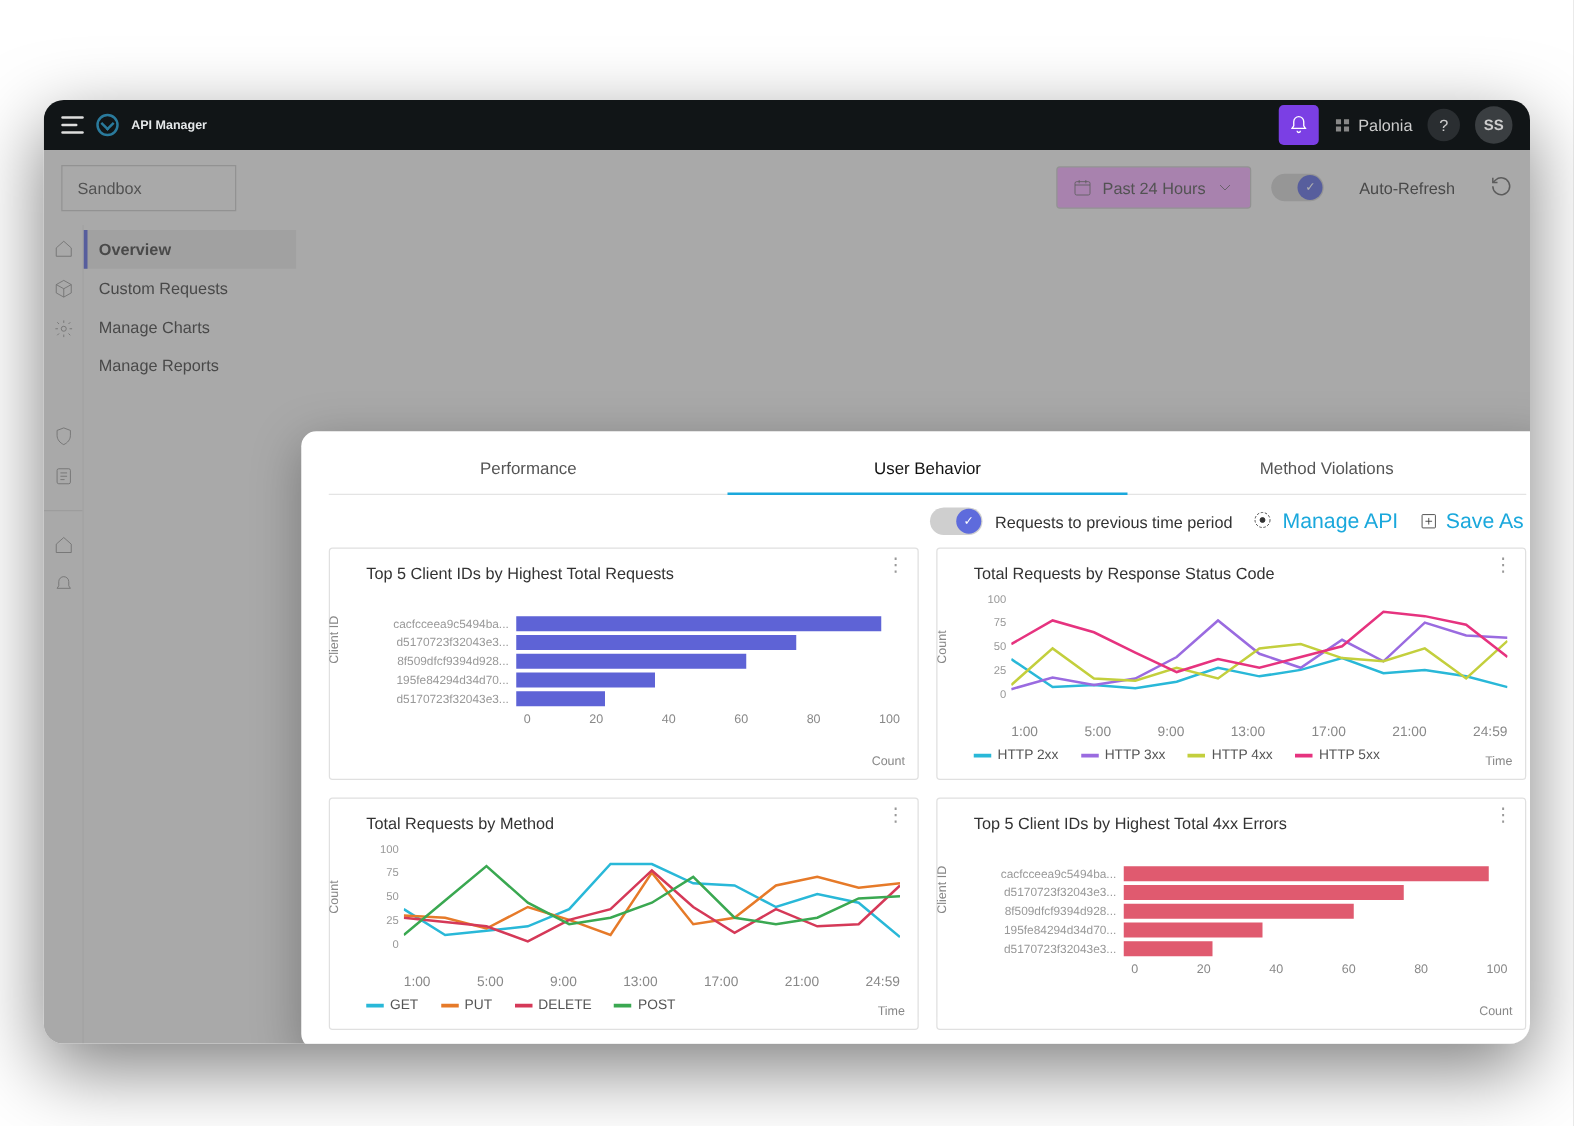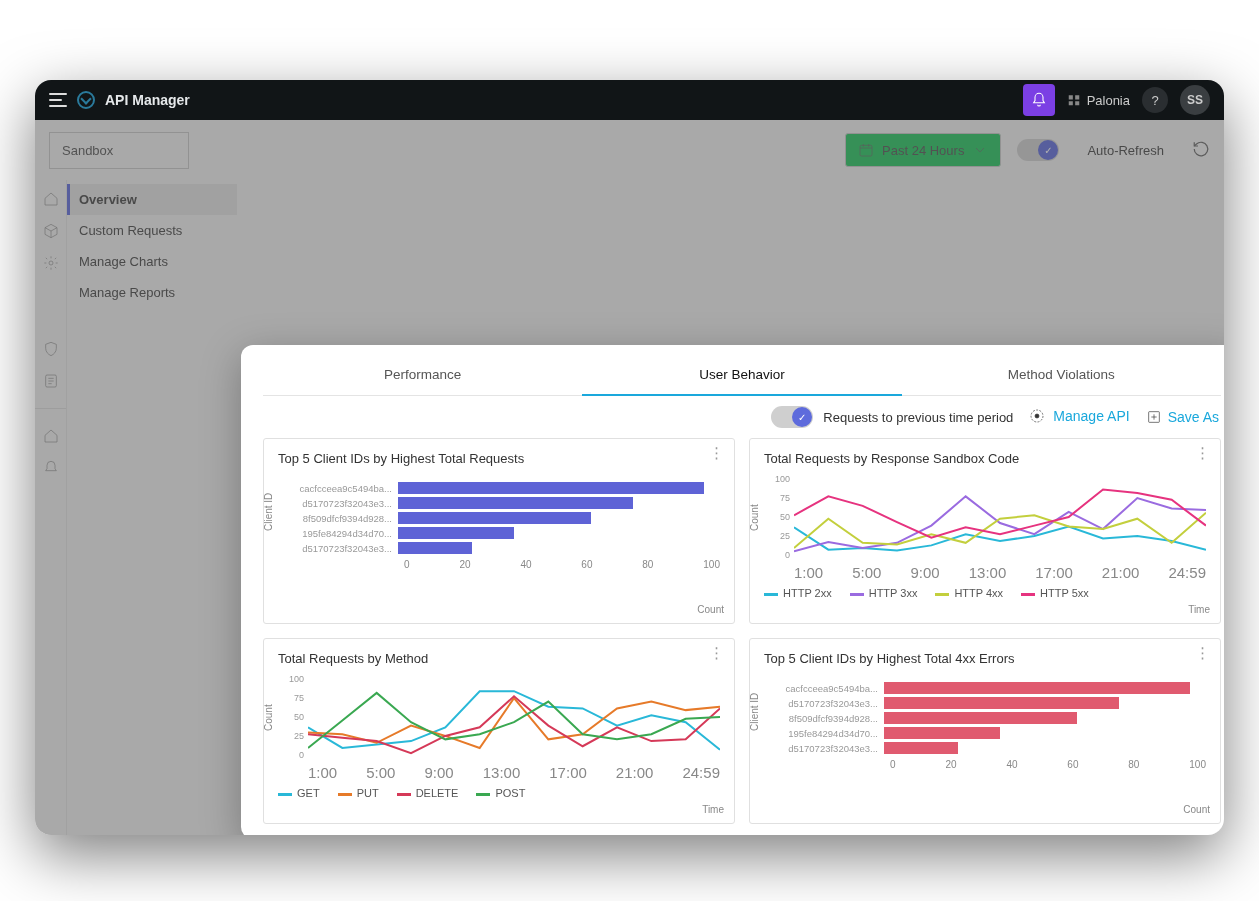--- a/index.html
+++ b/index.html
@@ -4,32 +4,32 @@
 <style>
 * { box-sizing: border-box; margin: 0; padding: 0; }
 body { font-family: -apple-system, BlinkMacSystemFont, "Segoe UI", Arial, sans-serif; background: #fff; width: 1259px; height: 901px; position: relative; overflow: hidden; }
 .app { position: absolute; top: 80px; left: 35px; width: 1189px; height: 755px; background: #f2f2f2; border-radius: 16px; box-shadow: 0 20px 60px rgba(0,0,0,0.5); overflow: hidden; }
 .topbar { height: 40px; background: #111517; display: flex; align-items: center; padding: 0 14px; color: #e5e8ea; gap: 10px; }
 .menu-icon { width: 18px; height: 14px; display: flex; flex-direction: column; justify-content: space-between; cursor: pointer; }
 .menu-icon span { height: 2px; background: #ddd; border-radius: 1px; }
 .menu-icon span:nth-child(2){ width: 70%; }
 .logo-icon { width: 18px; height: 18px; border: 2px solid #2a7a9c; border-radius: 50%; position: relative; display:flex;align-items:center;justify-content:center; }
 .logo-icon::after{content:"";width:6px;height:6px;border:2px solid #2a7a9c;border-top:none;border-left:none;transform:rotate(45deg);margin-top:-2px;}
-.app-title { font-weight: 600; font-size: 14px; color: #e5e8ea; }
+.app-title { font-weight: 600; font-size: 10px; color: #e5e8ea; }
 .topbar-right { margin-left: auto; display: flex; align-items: center; gap: 12px; }
 .bell-badge { width: 32px; height: 32px; background: #7b3fe4; border-radius: 4px; display: flex; align-items:center; justify-content:center; cursor:pointer; }
 .bell-badge svg { width:16px; height:16px; stroke:#fff; fill:none; }
 .org-switch { display:flex; align-items:center; gap:6px; color:#ccc; font-size:13px; cursor:pointer; }
 .org-switch svg{width:14px;height:14px;fill:#888;}
 .help-btn { width:26px; height:26px; border-radius:50%; background:#2a2e31; color:#ccc; display:flex;align-items:center;justify-content:center; font-size:13px; cursor:pointer; }
 .avatar { width:30px; height:30px; border-radius:50%; background:#3a3e41; color:#ccc; display:flex;align-items:center;justify-content:center; font-size:12px; font-weight:600; cursor:pointer;}
 .toolbar { height: 60px; display:flex; align-items:center; padding: 0 14px 0 14px; gap: 12px; background:#f2f2f2; }
 .env-select { border:1px solid #c9c9c9; padding: 10px 30px 10px 12px; font-size:13px; color:#555; background:#f2f2f2; cursor:pointer; min-width:140px; }
 .toolbar-right { margin-left:auto; display:flex; align-items:center; gap:16px; }
-.period-select { border:1px solid #c9c9c9; padding: 8px 12px; font-size:13px; color:#555; background:#22c55e; cursor:pointer; display:flex; align-items:center; gap:8px; border-radius:3px;}
+.period-select { border:1px solid #c9c9c9; padding: 8px 12px; font-size:13px; color:#555; background:#f0abfc; cursor:pointer; display:flex; align-items:center; gap:8px; border-radius:3px;}
 .period-select svg{width:16px;height:16px;fill:none;stroke:#666;}
 .toggle { width:42px; height:22px; border-radius:11px; background:#cfcfcf; position:relative; cursor:pointer; }
 .toggle .knob { width:20px; height:20px; border-radius:50%; background:#555; position:absolute; top:1px; right:1px; display:flex;align-items:center;justify-content:center;}
 .toggle .knob::after{content:"✓";color:#fff;font-size:10px;}
 .toggle.on .knob{background:#5e6bdc;}
 .auto-row{display:flex;align-items:center;gap:28px;font-size:13px;color:#444;}
 .refresh-btn svg{width:18px;height:18px;stroke:#666;fill:none;cursor:pointer;}
 .body { display:flex; height: calc(100% - 100px); }
 .rail { width:32px; background:#f2f2f2; border-right:1px solid #e3e3e3; display:flex; flex-direction:column; align-items:center; padding-top:10px; gap:14px; }
 .rail-icon { width:18px; height:18px; color:#888; cursor:pointer; display:flex;align-items:center;justify-content:center;}
@@ -46,43 +46,43 @@
 .card-title { font-size:13px; color:#333; font-weight:500;}
 .card-menu { position:absolute; top:14px; right:10px; cursor:pointer; color:#888; font-size:16px; line-height:4px; letter-spacing:0;}
 .card-menu span{display:block;height:3px;}
 .overlay-dim { position:absolute; inset:40px 0 0 0; background:rgba(80,80,80,0.45); }
 .modal { position:absolute; top:265px; left:206px; width:1002px; height:494px; background:#fff; border-radius:12px; box-shadow:0 10px 40px rgba(0,0,0,0.28); padding: 12px 22px 12px 22px; overflow:hidden;}
 .tabs { display:flex; border-bottom:1px solid #e4e4e4; }
 .tab { flex:1; text-align:center; padding:10px 0 12px 0; font-size:13.5px; color:#555; cursor:pointer; }
 .tab.active { color:#111; border-bottom:2px solid #1aa8dc; margin-bottom:-1px;}
 .modal-tools { display:flex; align-items:center; gap:16px; padding:10px 2px 10px 0; justify-content:flex-end;}
 .cmp-row{display:flex;align-items:center;gap:10px;font-size:13px;color:#333;}
-.link { color:#1aa8dc; font-size:14px; cursor:pointer; display:flex; align-items:flex-start; gap:6px;}
+.link { color:#1aa8dc; font-size:17px; cursor:pointer; display:flex; align-items:center; gap:6px;}
 .link svg{width:16px;height:16px;stroke:#333;fill:none;}
 .manage-icon{width:18px;height:18px;position:relative;}
 .manage-icon svg{stroke:#333;}
 .grid { display:grid; grid-template-columns:1fr 1fr; gap:14px; }
-.panel { border:1px solid #e0e0e0; border-radius:3px; padding:12px 14px 8px 14px; position:relative; height:186px;}
+.panel { border:1px solid #e0e0e0; border-radius:3px; padding:12px 14px 8px 29px; position:relative; height:186px;}
 .panel-title{font-size:13px; color:#333;}
 .panel-menu{position:absolute;top:12px;right:10px;color:#999;cursor:pointer;font-size:15px;}
 .panel-menu span{display:block;line-height:4px;}
 .axis-label{font-size:10px;color:#888;position:absolute;}
 .axis-label.right{right:10px;bottom:8px;}
 .axis-label.yrot{left:4px;top:50%;transform:rotate(-90deg) translateY(-50%);transform-origin:left top;}
 .legend{display:flex;gap:18px;font-size:11px;color:#555;padding-top:6px;}
 .legend .chip{width:14px;height:3px;display:inline-block;margin-right:5px;vertical-align:middle;}
-.bar-chart{margin-top:15px;}
+.bar-chart{margin-top:26px;}
 .bar-row{display:flex;align-items:center;height:14px;margin-bottom:1px;}
 .bar-label{width:120px;font-size:9.5px;color:#999;text-align:right;padding-right:6px;white-space:nowrap;overflow:hidden;text-overflow:ellipsis;}
 .bar-track{flex:1;height:12px;position:relative;}
 .bar-fill{height:100%;}
 .x-ticks{display:flex;justify-content:space-between;font-size:10px;color:#888;margin-left:126px;margin-top:4px;}
 .line-chart{position:relative;height:86px;margin-top:8px;margin-left:30px;}
 .y-ticks{position:absolute;left:-30px;top:0;height:100%;display:flex;flex-direction:column;justify-content:space-between;font-size:9px;color:#999;text-align:right;width:26px;}
-.x-time{display:flex;justify-content:space-between;font-size:15px;color:#888;margin-top:4px;margin-left:30px;}
+.x-time{display:flex;justify-content:space-between;font-size:11px;color:#888;margin-top:20px;margin-left:30px;}
 svg.lines{position:absolute;inset:0;width:100%;height:100%;}
 </style>
 </head>
 <body>
 
 <div class="app">
   <div class="topbar">
     <div class="menu-icon">
         <span></span>
         <span></span>
@@ -282,21 +282,21 @@
             <span>20</span>
             <span>40</span>
             <span>60</span>
             <span>80</span>
             <span>100</span>
           </div>
         <span class="axis-label right">Count</span>
       </div>
 
       <div class="panel">
-        <div class="panel-title">Total Requests by Response Sandbox Code</div>
+        <div class="panel-title">Total Requests by Response Status Code</div>
         <div class="panel-menu">
             <span>⋮</span>
           </div>
         <span class="axis-label yrot">Count</span>
         <div class="line-chart">
           <div class="y-ticks" id="yticks-1">
               <div>100</div>
               <div>75</div>
               <div>50</div>
               <div>25</div>

